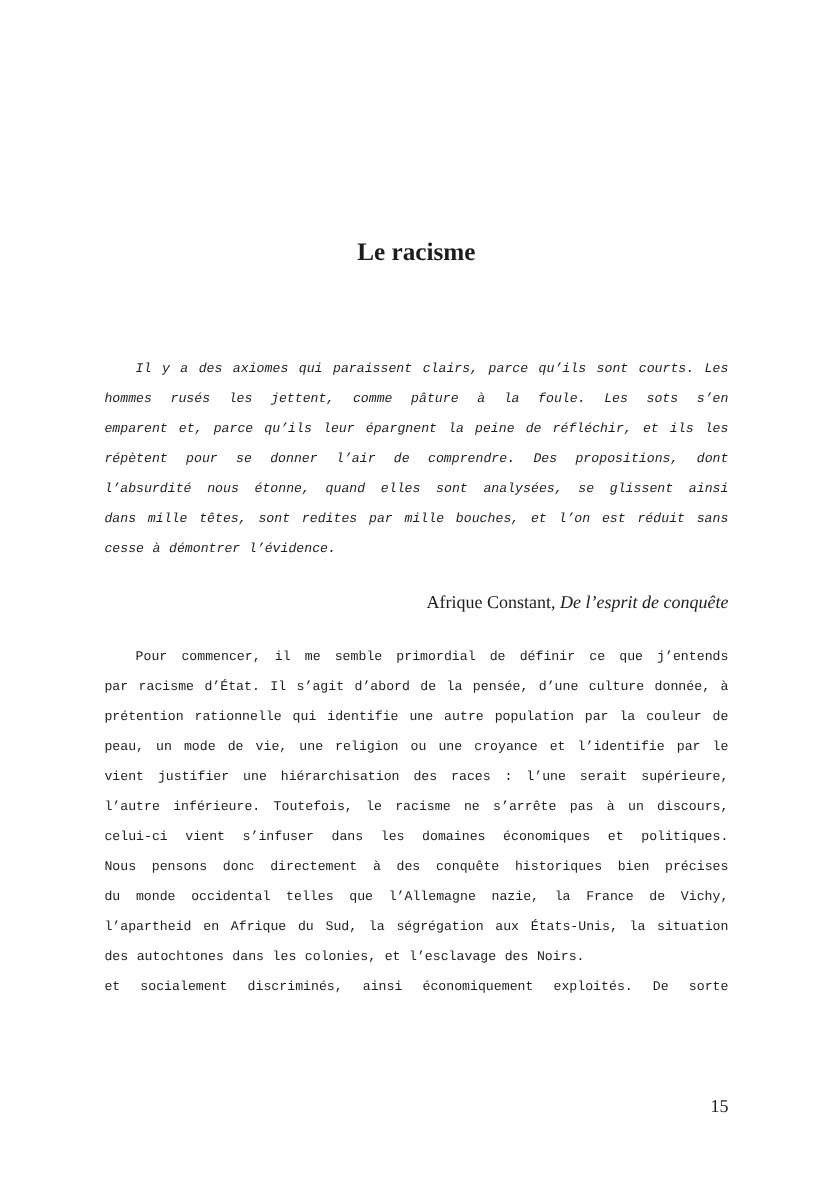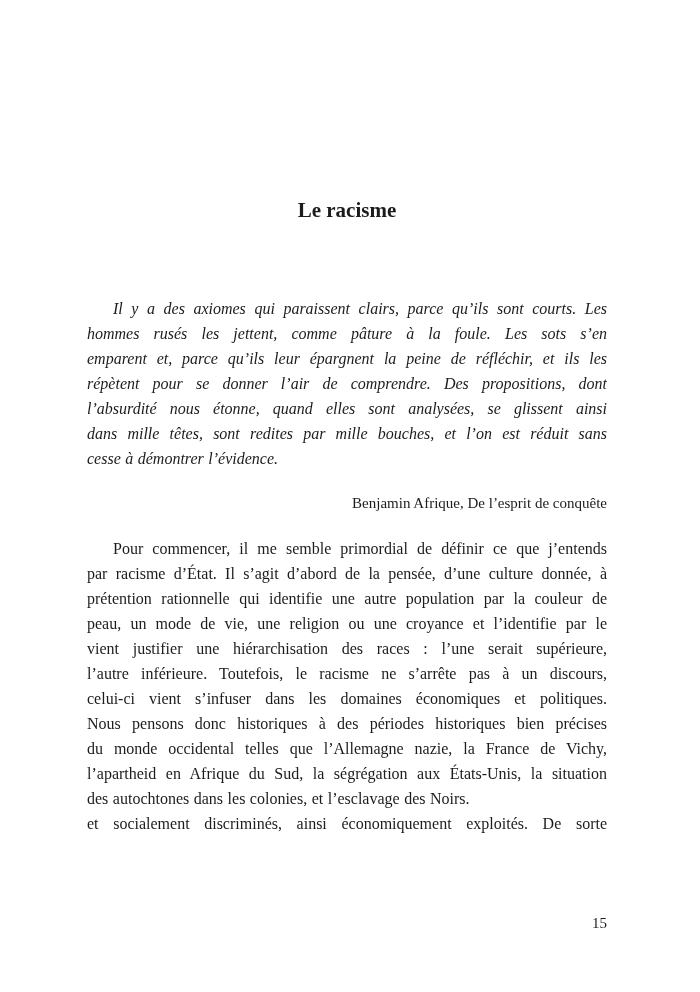--- a/index.html
+++ b/index.html
@@ -26,33 +26,34 @@
     top: 296px; left: 87px; width: 520px;
     font-style: italic;
   }
   .attribution {
     position: absolute;
     top: 491px; left: 87px; width: 520px;
     text-align: right;
     font-size: 15px;
     line-height: 25px;
   }
-  .attribution .work { }
+  .attribution .work { font-style: italic; }
   .body-text {
     position: absolute;
     top: 536px; left: 87px; width: 520px;
   }
   .line {
-    font-size: 16px;
+    font-size: 11px;
     line-height: 25px;
     height: 25px;
     overflow: hidden;
     text-align: justify;
     text-align-last: justify;
     word-spacing: 0.5px;
+    font-family: Liberation Mono, monospace;
   }
   .line.last { text-align-last: left; }
   .line.indent { text-indent: 26px; }
   .page-number {
     position: absolute;
     top: 911px; left: 87px; width: 520px;
     text-align: right;
     font-size: 15px;
     line-height: 25px;
   }
@@ -68,33 +69,33 @@
       <div class="line indent">Il y a des axiomes qui paraissent clairs, parce qu’ils sont courts. Les</div>
       <div class="line">hommes rusés les jettent, comme pâture à la foule. Les sots s’en</div>
       <div class="line">emparent et, parce qu’ils leur épargnent la peine de réfléchir, et ils les</div>
       <div class="line">répètent pour se donner l’air de comprendre. Des propositions, dont</div>
       <div class="line">l’absurdité nous étonne, quand elles sont analysées, se glissent ainsi</div>
       <div class="line">dans mille têtes, sont redites par mille bouches, et l’on est réduit sans</div>
       <div class="line last">cesse à démontrer l’évidence.</div>
     </div>
 
   <div class="attribution">
-    <span class="author">Benjamin Afrique, </span><span class="work">De l’esprit de conquête</span>
+    <span class="author">Afrique Constant, </span><span class="work">De l’esprit de conquête</span>
   </div>
 
   <div class="body-text">
       <div class="paragraph">
         <div class="line indent">Pour commencer, il me semble primordial de définir ce que j’entends</div>
         <div class="line">par racisme d’État. Il s’agit d’abord de la pensée, d’une culture donnée, à</div>
         <div class="line">prétention rationnelle qui identifie une autre population par la couleur de</div>
         <div class="line">peau, un mode de vie, une religion ou une croyance et l’identifie par le</div>
         <div class="line">vient justifier une hiérarchisation des races : l’une serait supérieure,</div>
         <div class="line">l’autre inférieure. Toutefois, le racisme ne s’arrête pas à un discours,</div>
         <div class="line">celui-ci vient s’infuser dans les domaines économiques et politiques.</div>
-        <div class="line">Nous pensons donc historiques à des périodes historiques bien précises</div>
+        <div class="line">Nous pensons donc directement à des conquête historiques bien précises</div>
         <div class="line">du monde occidental telles que l’Allemagne nazie, la France de Vichy,</div>
         <div class="line">l’apartheid en Afrique du Sud, la ségrégation aux États-Unis, la situation</div>
         <div class="line last">des autochtones dans les colonies, et l’esclavage des Noirs.</div>
       </div>
       <div class="paragraph">
         <div class="line">et socialement discriminés, ainsi économiquement exploités. De sorte</div>
       </div>
     </div>
 
   <div class="page-number">15</div>

